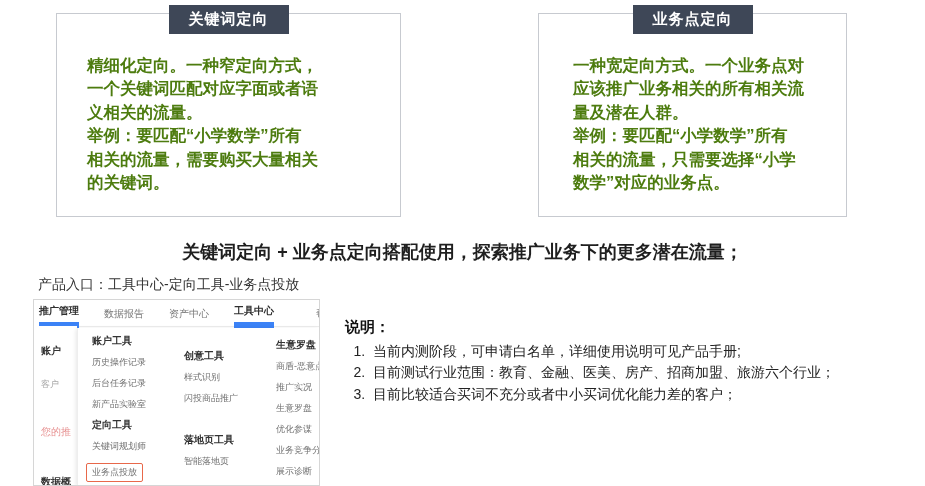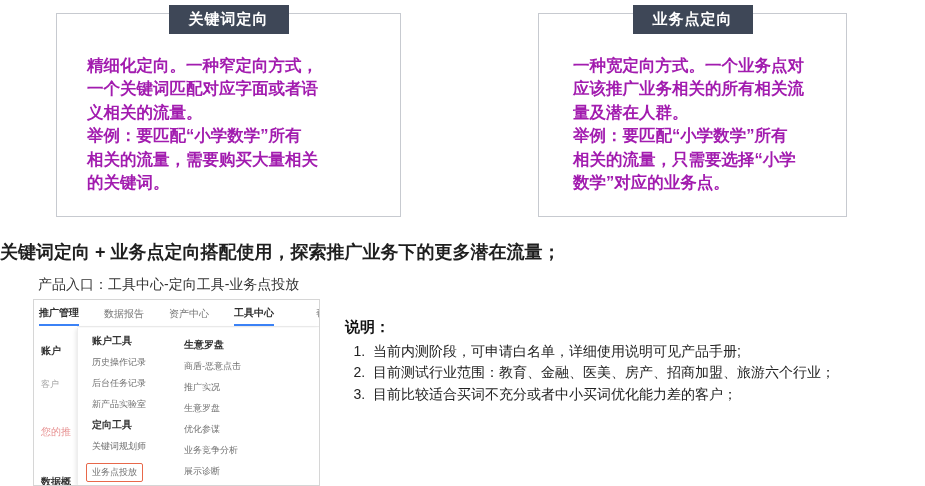--- a/index.html
+++ b/index.html
@@ -11,43 +11,43 @@
   
   .card{position:absolute;top:13px;height:204px;border:1px solid #c7cad0;background:#fff;box-sizing:border-box;}
   .card-1{left:56px;width:345px;}
   .card-2{left:538px;width:309px;}
   .card-tab{
     position:absolute;top:-9px;left:50%;transform:translateX(-50%);
     background:#3e4757;color:#fff;font-weight:bold;font-size:15px;
     padding:5px 20px;white-space:nowrap;letter-spacing:1px;
   }
   .card-body{
-    padding:40px 16px 0 30px;font-size:16.5px;line-height:1.42;color:#a21caf;
+    padding:40px 16px 0 30px;font-size:16.5px;line-height:1.42;color:#4d7c0f;
     white-space:pre-line;font-weight:bold;
   }
   .card-2 .card-body{padding-left:34px;}
   
   .tagline{
-    position:absolute;top:240px;left:0;width:100%;
+    position:absolute;top:240px;left:0;width:100%;text-align:center;
     font-size:18px;font-weight:bold;color:#1f1f1f;
   }
   
   .entry{position:absolute;left:38px;top:276px;font-size:14px;color:#333;}
   
   .shot{
     position:absolute;left:33px;top:299px;width:287px;height:187px;
     border:1px solid #d6d6d6;background:#fff;box-sizing:border-box;overflow:hidden;
   }
   .shot-nav{
     height:26px;display:flex;align-items:center;gap:25px;
     padding:0 0 0 5px;border-bottom:1px solid #ececec;font-size:10px;color:#777;
     white-space:nowrap;
   }
   .nav-item{padding:6px 0 4px 0;}
-  .nav-item.active{color:#2f2f2f;font-weight:bold;border-bottom:2px solid #3b82f6;}
+  .nav-item.active{color:#2f2f2f;font-weight:bold;border-bottom:6px solid #3b82f6;}
   .nav-item.partial{margin-left:auto;margin-right:-7px;color:#777;}
   .shot-side{
     position:absolute;left:0;top:26px;width:43px;bottom:0;background:#fff;
     font-size:10px;overflow:hidden;
   }
   .side-item{padding:10px 0 0 7px;white-space:nowrap;}
   .side-strong{font-weight:bold;color:#333;margin-top:8px;}
   .side-dim{color:#a8a8a8;margin-top:10px;font-size:9px;}
   .side-red{color:#e27b7b;margin-top:24px;font-size:10px;opacity:.85;}
   .side-underline{font-weight:bold;color:#333;margin-top:26px;}
@@ -123,20 +123,31 @@
         <div class="pitem">后台任务记录</div>
         <div class="pitem">新产品实验室</div>
       </div>
       <div>
         <div class="pgroup-h">定向工具</div>
         <div class="pitem">关键词规划师</div>
         <div class="pitem hl">业务点投放</div>
       </div>
     </div>
 
+    <div class="pcol">
+      <div class="pgroup-fixed">
+        <div class="pgroup-h">创意工具</div>
+        <div class="pitem">样式识别</div>
+        <div class="pitem">闪投商品推广</div>
+      </div>
+      <div>
+        <div class="pgroup-h">落地页工具</div>
+        <div class="pitem">智能落地页</div>
+      </div>
+    </div>
 
     <div class="pcol pcol-3">
       <div>
         <div class="pgroup-h">生意罗盘</div>
         <div class="pitem">商盾-恶意点击</div>
         <div class="pitem">推广实况</div>
         <div class="pitem">生意罗盘</div>
         <div class="pitem">优化参谋</div>
         <div class="pitem">业务竞争分析</div>
         <div class="pitem">展示诊断</div>

